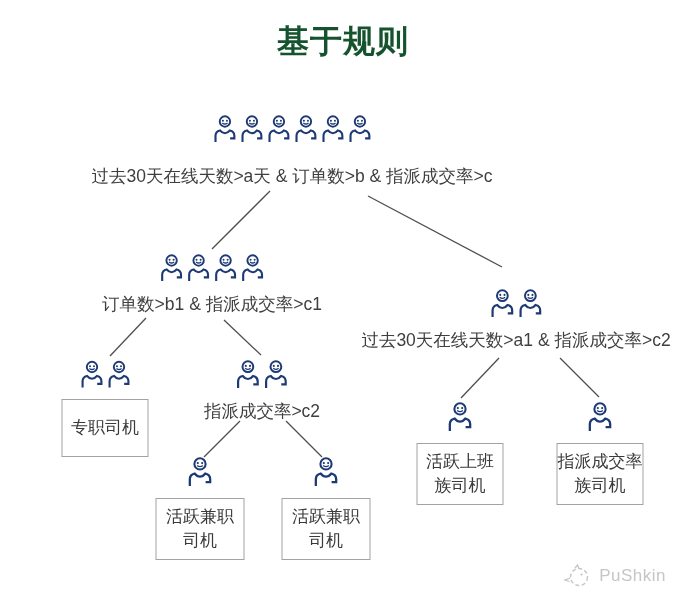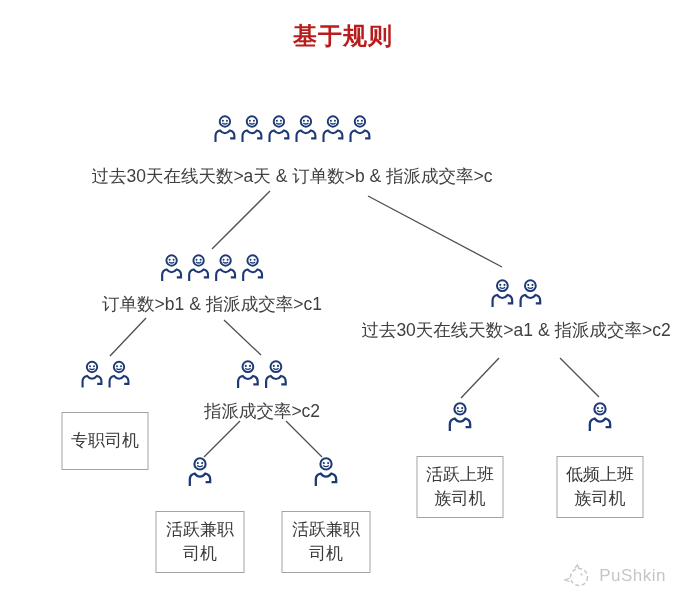--- a/index.html
+++ b/index.html
@@ -13,38 +13,38 @@
   .canvas{
     position:relative;width:686px;height:605px;background:#ffffff;
     font-family:"Liberation Sans",sans-serif;overflow:hidden;
   }
   
   .title{
     position:absolute;left:0;right:0;top:20px;
     display:flex;justify-content:center;align-items:baseline;gap:9px;
     white-space:nowrap;
   }
-  .title .t-bold{font-size:24px;font-weight:700;color:#b91c1c;letter-spacing:1px;}
+  .title .t-bold{font-size:32px;font-weight:700;color:#14532d;letter-spacing:1px;}
   .title .t-rest{font-size:26px;font-weight:400;color:#4a4a4a;letter-spacing:1px;}
   
   .edges{position:absolute;left:0;top:0;width:686px;height:605px;pointer-events:none;color:var(--line-color);}
   .edges line{stroke:currentColor;stroke-width:1.3;}
   
   .node{
     position:absolute;display:flex;flex-direction:column;align-items:center;
     transform:translateX(-50%);
   }
   .icons{display:flex;gap:2px;color:var(--icon-color);}
   .icons svg{display:block;}
   .cond{
     margin-top:12px;font-size:17.5px;color:var(--text-color);
     white-space:nowrap;line-height:1.15;
   }
   .box{
-    margin-top:24px;border:1.5px solid var(--box-border);background:#ffffff;
+    margin-top:11px;border:1.5px solid var(--box-border);background:#ffffff;
     display:flex;align-items:center;justify-content:center;text-align:center;
     font-size:17px;color:#3a3a3a;line-height:1.4;white-space:pre-line;
     box-sizing:border-box;
   }
   .box.w86{width:87px;height:58px;}
   .box.w88{width:89px;height:62px;}
   
   .watermark{
     position:absolute;right:20px;bottom:16px;display:flex;align-items:center;gap:7px;
     color:var(--watermark-color);
@@ -146,21 +146,21 @@
         <circle cx="13" cy="7.2" r="5.4" stroke="currentColor" stroke-width="2"></circle>
         <circle cx="10.9" cy="6.4" r="1.05" fill="currentColor"></circle>
         <circle cx="15.1" cy="6.4" r="1.05" fill="currentColor"></circle>
         <path d="M10.3 8.7 Q13 10.9 15.7 8.7" stroke="currentColor" stroke-width="1.3"></path>
         <path d="M3.2 28.5 L3.2 22 Q3.2 17.5 7.8 16.5 Q10.2 19.5 13 19.5 Q15.8 19.5 18.2 16.5 Q22.8 17.5 22.8 22 L22.8 24.8 L18.4 24.8" stroke="currentColor" stroke-width="2.2"></path>
       </svg>
       </div>
     <div class="cond">订单数&gt;b1 &amp; 指派成交率&gt;c1</div>
   </div>
 
-  <div class="node" style="left:516px;top:278px;">
+  <div class="node" style="left:516px;top:288px;">
     <div class="icons">
       <svg width="26" height="30" viewBox="0 0 26 29" fill="none">
         <circle cx="13" cy="7.2" r="5.4" stroke="currentColor" stroke-width="2"></circle>
         <circle cx="10.9" cy="6.4" r="1.05" fill="currentColor"></circle>
         <circle cx="15.1" cy="6.4" r="1.05" fill="currentColor"></circle>
         <path d="M10.3 8.7 Q13 10.9 15.7 8.7" stroke="currentColor" stroke-width="1.3"></path>
         <path d="M3.2 28.5 L3.2 22 Q3.2 17.5 7.8 16.5 Q10.2 19.5 13 19.5 Q15.8 19.5 18.2 16.5 Q22.8 17.5 22.8 22 L22.8 24.8 L18.4 24.8" stroke="currentColor" stroke-width="2.2"></path>
       </svg>
     <svg width="26" height="30" viewBox="0 0 26 29" fill="none">
         <circle cx="13" cy="7.2" r="5.4" stroke="currentColor" stroke-width="2"></circle>
@@ -258,21 +258,21 @@
   <div class="node" style="left:600px;top:401px;">
     <div class="icons">
       <svg width="27" height="31" viewBox="0 0 26 29" fill="none">
         <circle cx="13" cy="7.2" r="5.4" stroke="currentColor" stroke-width="2"></circle>
         <circle cx="10.9" cy="6.4" r="1.05" fill="currentColor"></circle>
         <circle cx="15.1" cy="6.4" r="1.05" fill="currentColor"></circle>
         <path d="M10.3 8.7 Q13 10.9 15.7 8.7" stroke="currentColor" stroke-width="1.3"></path>
         <path d="M3.2 28.5 L3.2 22 Q3.2 17.5 7.8 16.5 Q10.2 19.5 13 19.5 Q15.8 19.5 18.2 16.5 Q22.8 17.5 22.8 22 L22.8 24.8 L18.4 24.8" stroke="currentColor" stroke-width="2.2"></path>
       </svg>
     </div>
-    <div class="box w86" style="height:62px;">低频上班
+    <div class="box w86" style="height:62px;">指派成交率
 族司机</div>
   </div>
 
   <div class="watermark">
     <svg width="30" height="26" viewBox="0 0 30 26" fill="none">
       <circle cx="17" cy="14" r="8.5" stroke="currentColor" stroke-width="1.4" stroke-dasharray="4 2.5"></circle>
       <path d="M8 15 L3 17 L7.5 18.5" stroke="currentColor" stroke-width="1.3"></path>
       <path d="M13 5 L15.5 2 L17 5.5" stroke="currentColor" stroke-width="1.3"></path>
       <circle cx="19.5" cy="11.5" r="1.1" fill="currentColor"></circle>
     </svg>

